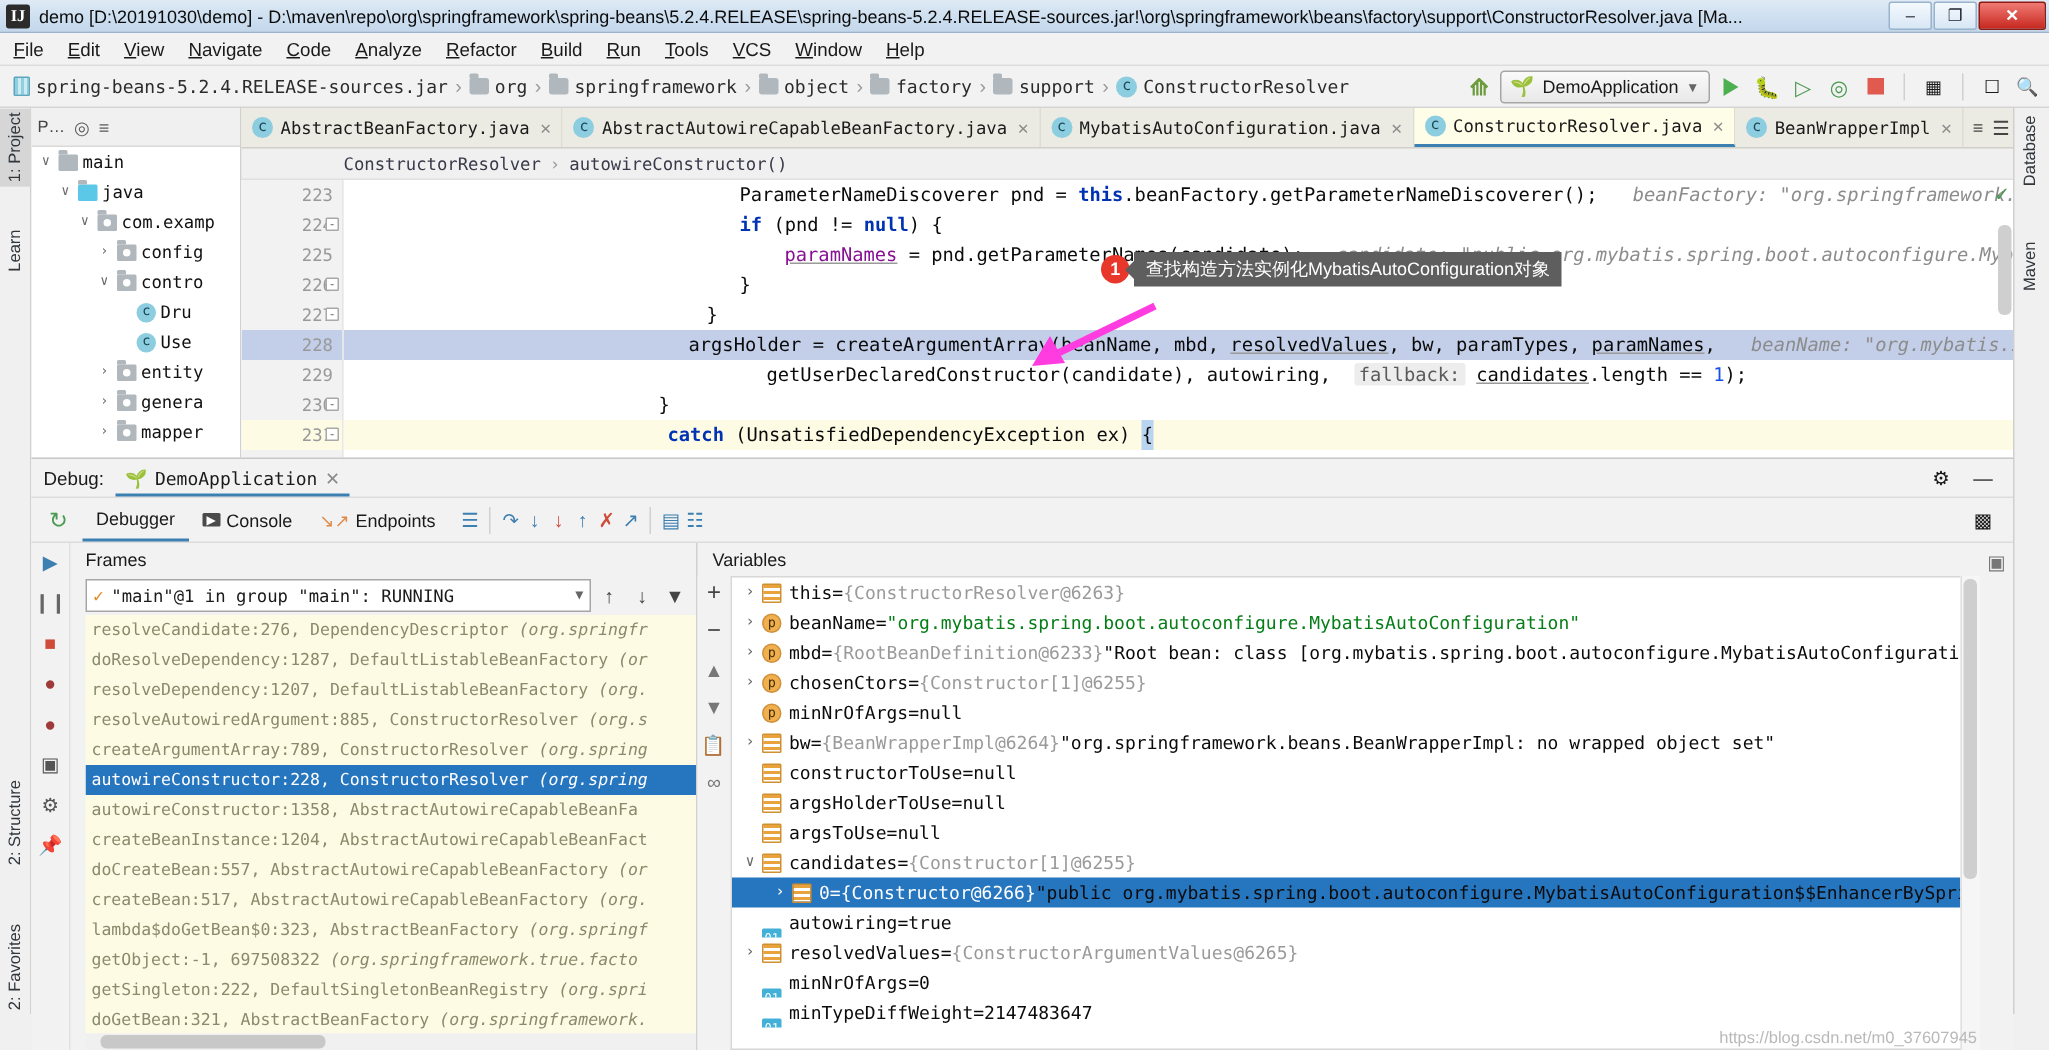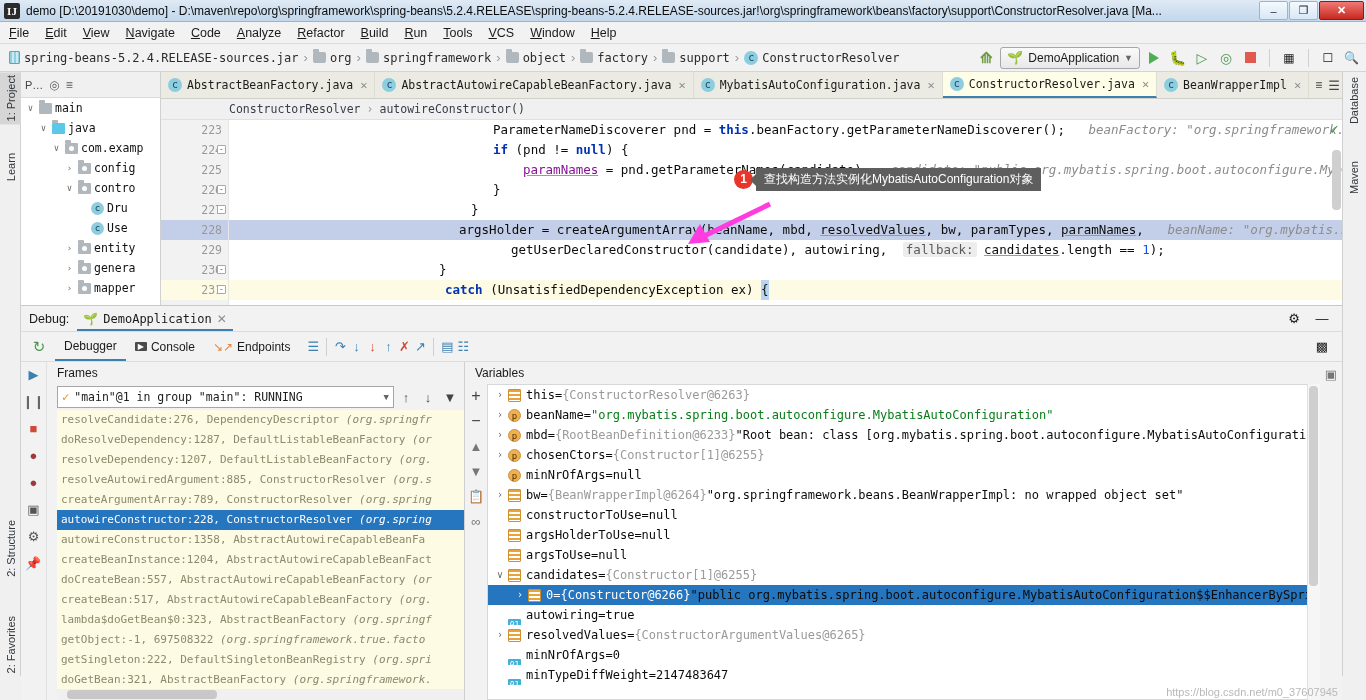--- a/index.html
+++ b/index.html
@@ -318,21 +318,21 @@
   .hthumb { position: absolute; height: 9px; top: 1px; background: #c8c8c8; border-radius: 4px; }
 
   .dbg-gear { margin-left: auto; display: flex; align-items: center; gap: 12px; padding-right: 12px; }
   .leftrun-col {
     width: 26px; background: #f2f2f2; display: flex; flex-direction: column;
     align-items: center; gap: 11px; padding-top: 4px; flex: none; border-right: 1px solid #e2e2e2;
   }
   .ic { width: 16px; height: 16px; display: flex; align-items: center; justify-content: center; font-size: 13px; }
 
   .watermark {
-    position: absolute; right: 4px; bottom: 2px; font-size: 11px; color: #b9b9b9;
+    position: absolute; right: 24px; bottom: 2px; font-size: 11px; color: #b9b9b9;
     font-family: "Liberation Sans", sans-serif;
   }
 </style>
 </head>
 <body>
 
 <div class="app">
 
   <div class="titlebar">
     <div class="win-logo">IJ</div>

